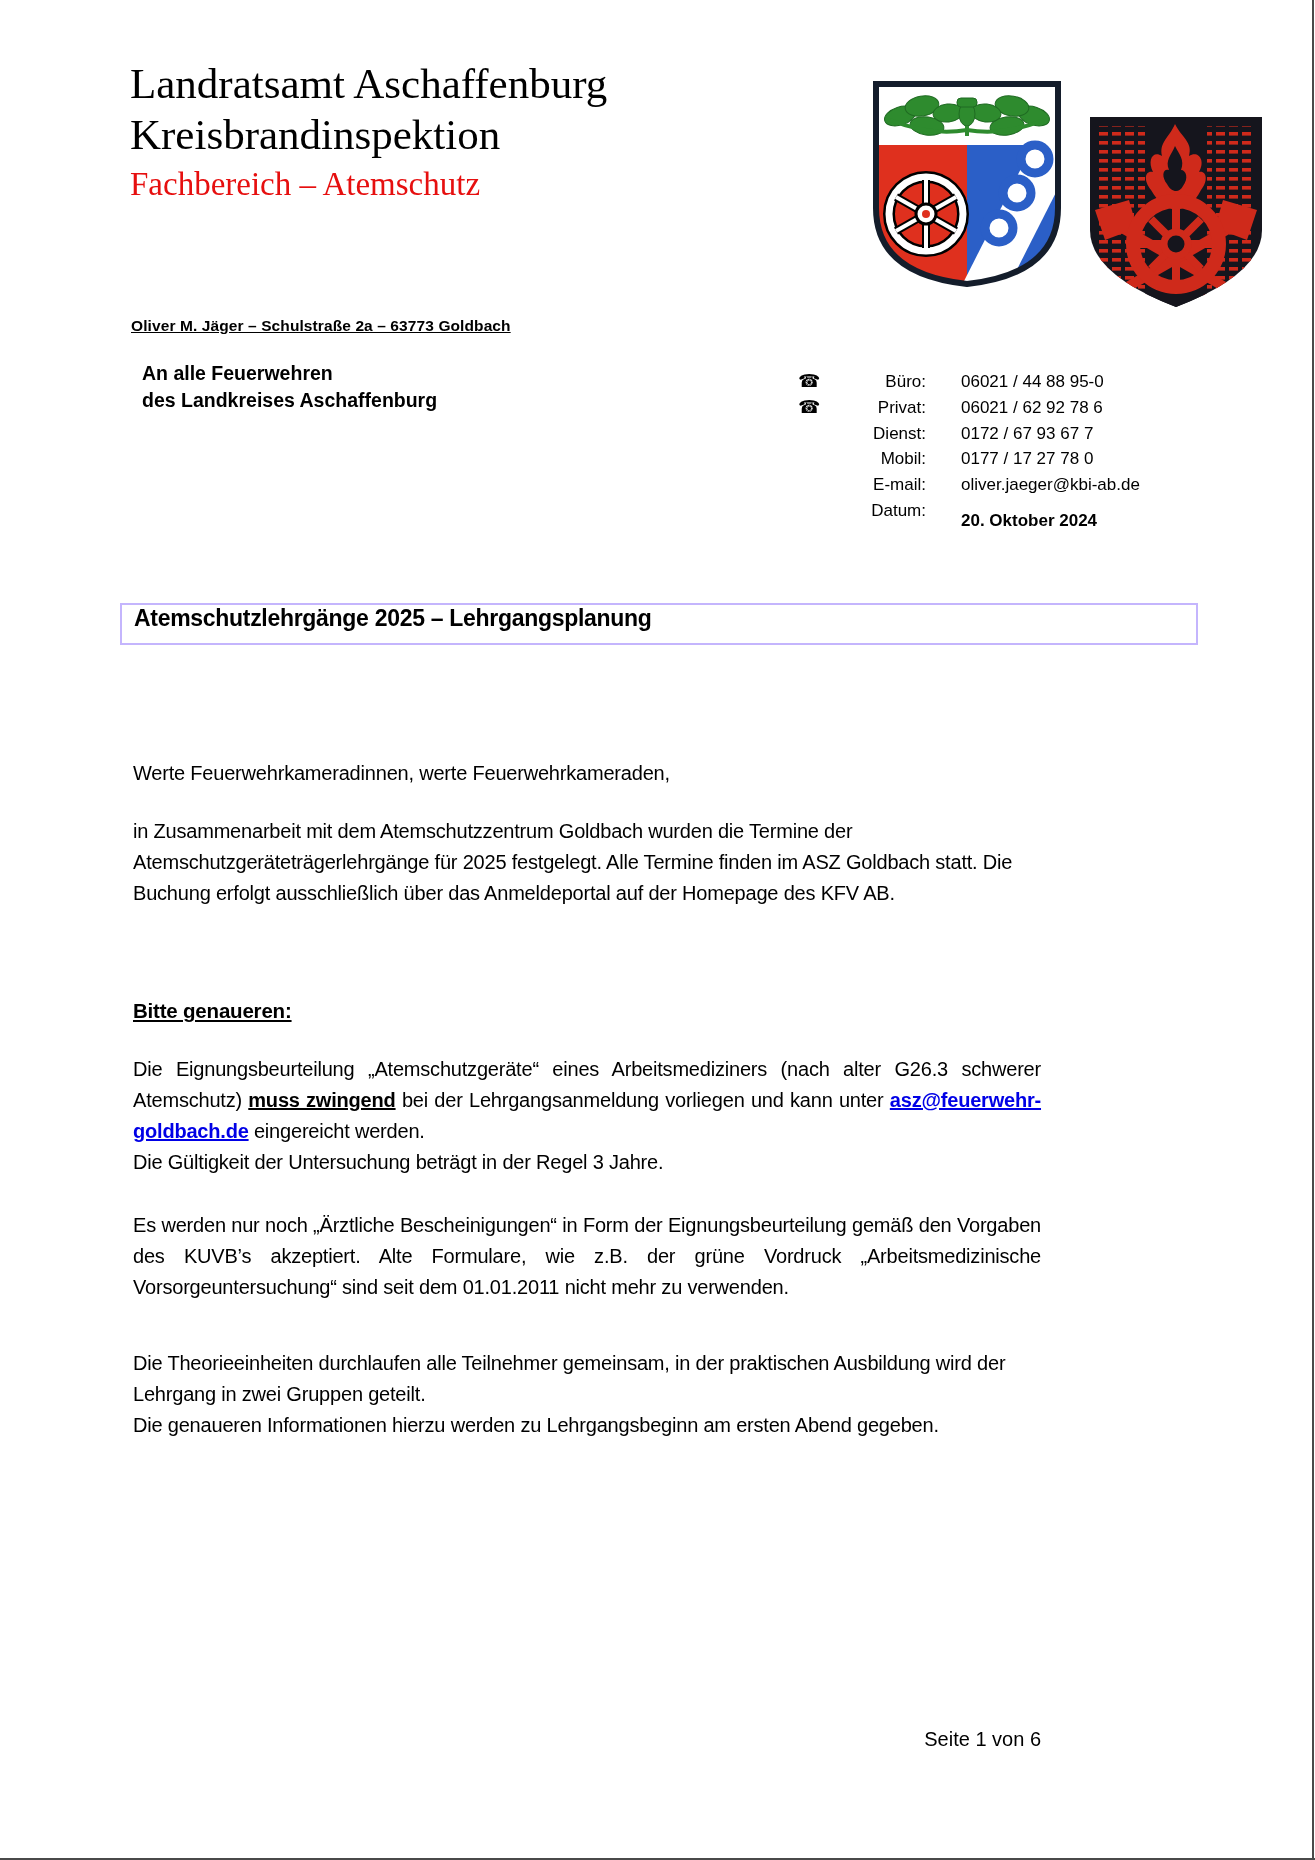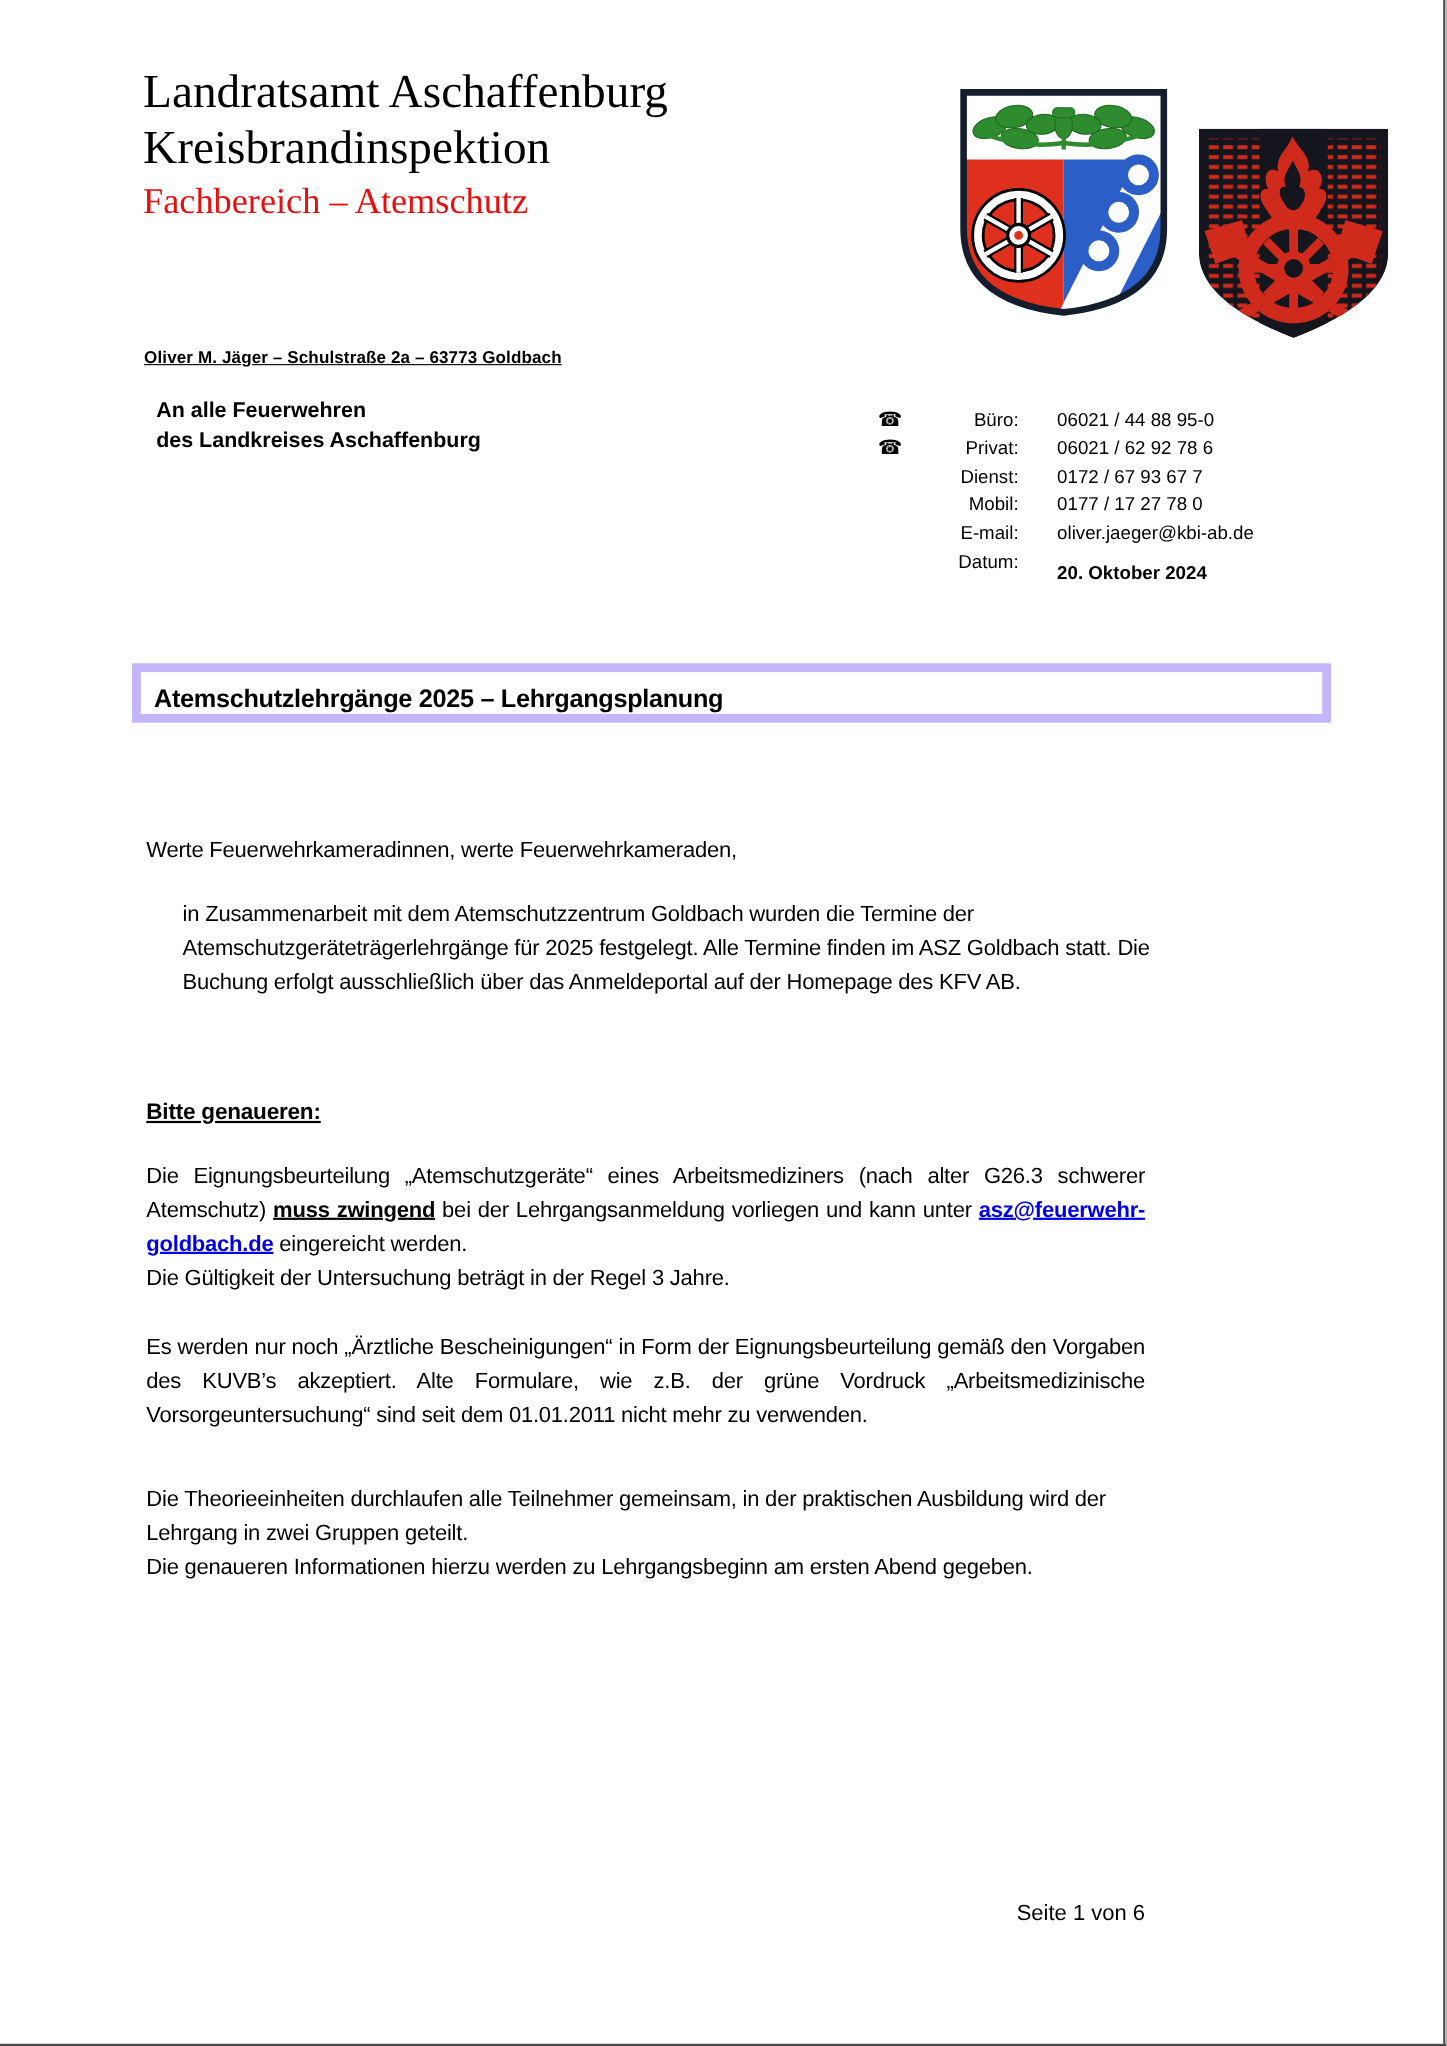--- a/index.html
+++ b/index.html
@@ -27,28 +27,28 @@
   .contact{position:absolute;left:798px;top:369px;font-size:17px;line-height:25.8px;}
   .contact .crow{display:grid;grid-template-columns:36px 92px 1fr;}
   .contact .cicon{text-align:left;font-size:18px;}
   .contact .clabel{text-align:right;}
   .contact .cvalue{padding-left:35px;white-space:nowrap;}
   .contact .bold{font-weight:bold;margin-top:10px;}
 
   
   .subjectbox{
     position:absolute;left:120px;top:603px;width:1074px;height:38px;
-    border:8px solid #c4b5fd;display:flex;align-items:flex-end;
+    border:2px solid #c4b5fd;display:flex;align-items:flex-start;
   }
   .subjectbox .subj{font-size:23px;font-weight:bold;letter-spacing:-0.3px;padding-left:12px;}
 
   
   .bodytxt{position:absolute;left:133px;width:908px;font-size:20px;line-height:31px;letter-spacing:-0.2px;}
   .salutation{top:758px;}
-  .p1{top:816px;margin-left:33px;}
+  .p1{top:816px;}
   .note-h{top:995px;font-weight:bold;text-decoration:underline;font-size:20.5px;}
   .p2{top:1054px;}
   .p2 .just{text-align:justify;margin:0;}
   .p3{top:1210px;text-align:justify;}
   .p4{top:1348px;}
   .bold-ul{font-weight:bold;text-decoration:underline;}
   a.maillink{color:#0000e6;font-weight:bold;text-decoration:underline;}
 
   .footer{position:absolute;left:133px;top:1728px;width:908px;text-align:right;font-size:20px;}
 

